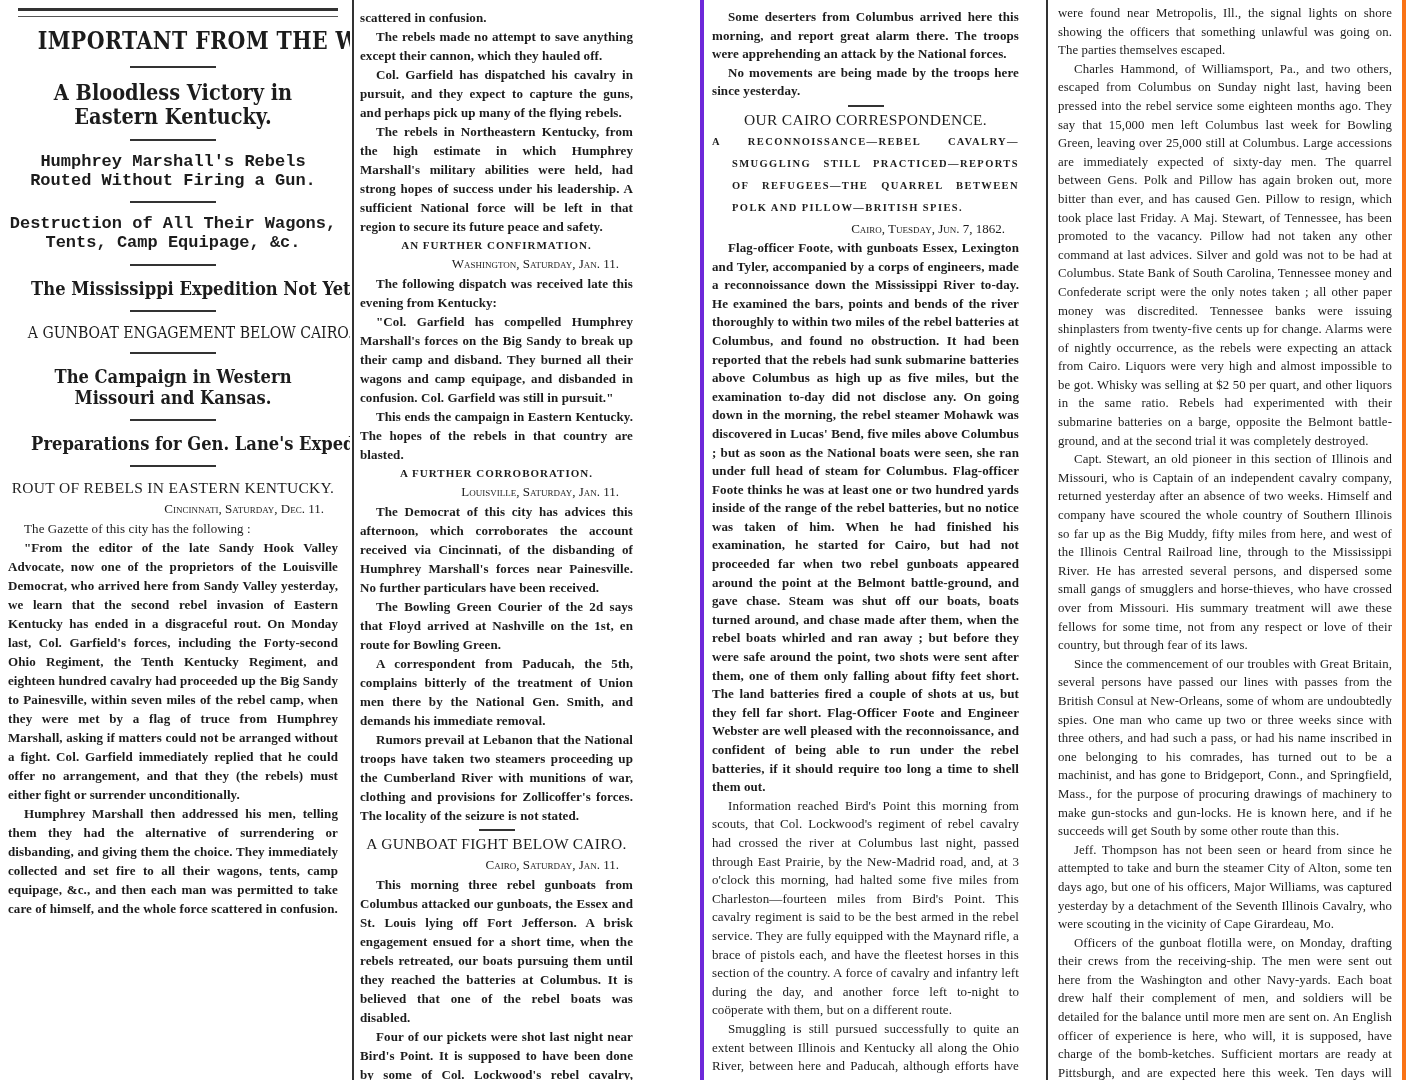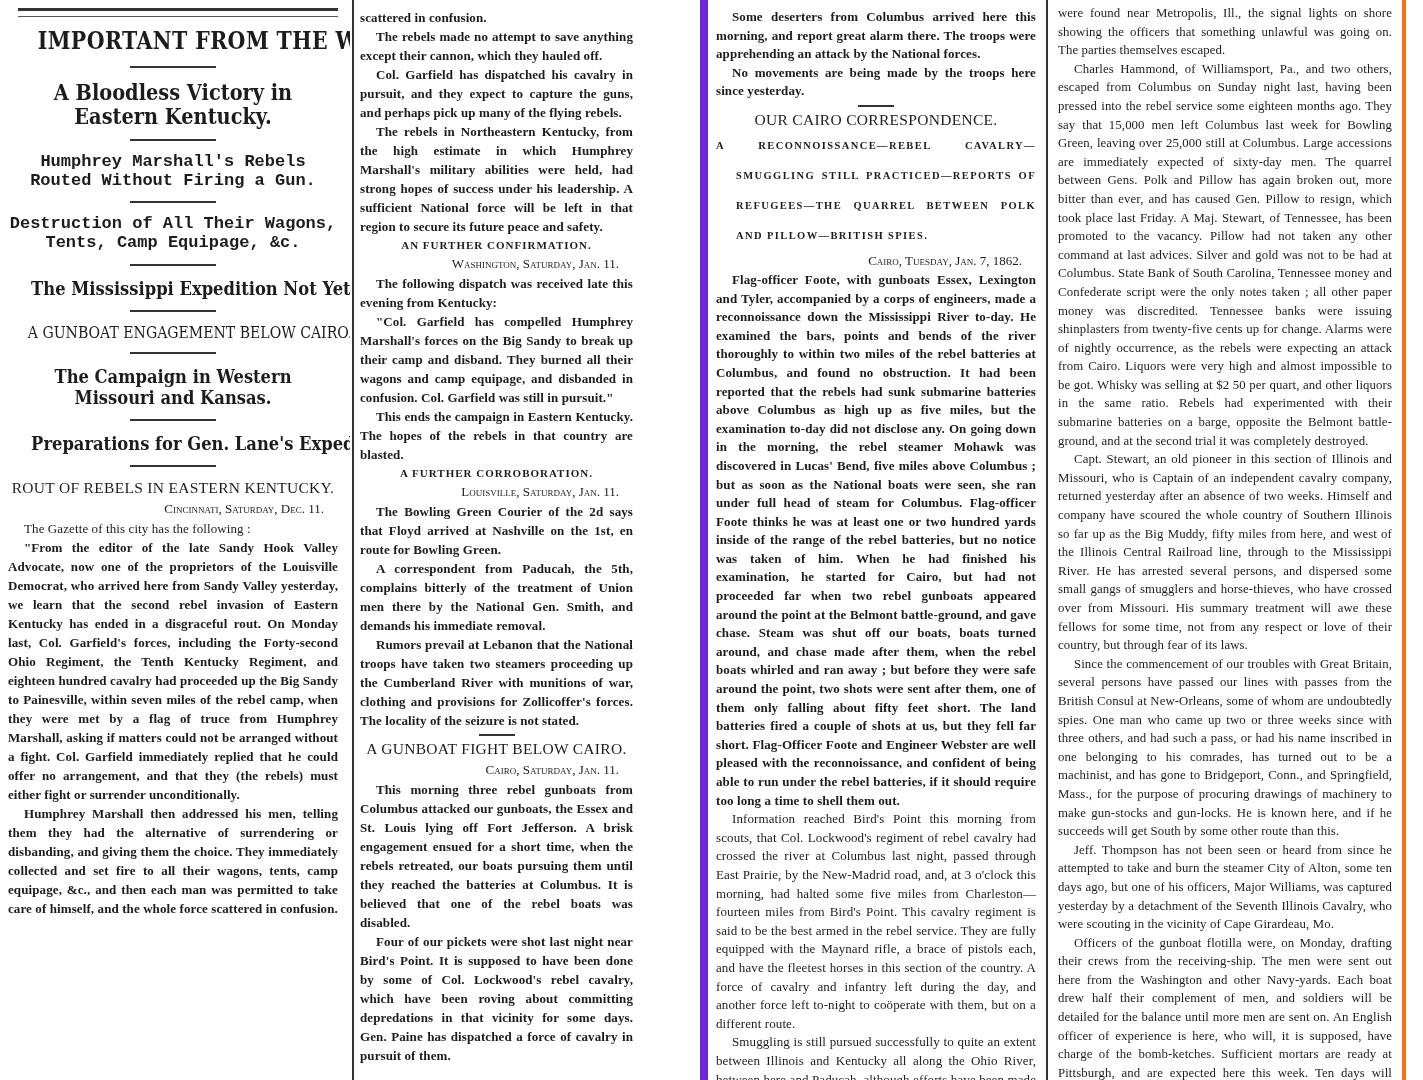--- a/index.html
+++ b/index.html
@@ -1,34 +1,34 @@
 <!DOCTYPE html>
 <html><head>
 <meta charset="utf-8">
 <style>
   html, body { margin: 0; padding: 0; background: #ffffff; }
   body { width: 1423px; height: 1080px; overflow: hidden; position: relative;
          font-family: "Liberation Serif", "DejaVu Serif", serif; color: #1c1c1c; }
   .col { position: absolute; top: 0; height: 1080px; box-sizing: border-box; overflow: hidden; }
   #col1 { left: 0; width: 350px; padding: 4px 12px 0 8px; }
   #col2 { left: 352px; width: 291px; padding: 8px 10px 0 6px; border-left: 2px solid #333; }
-  #col3 { left: 700px; width: 346px; padding: 8px 10px 0 8px; border-left: 8px solid #6d28d9; }
+  #col3 { left: 700px; width: 346px; padding: 8px 27px 0 8px; border-left: 4px solid #6d28d9; }
   #col4 { left: 1046px; width: 360px; padding: 4px 10px 0 10px; border-left: 2px solid #333; border-right: 4px solid #f97316; }
   .topbar { height: 5px; border-top: 3px solid #333; border-bottom: 1px solid #555; margin: 4px 0 10px 10px; }
   .hl { text-align: center; margin: 0; line-height: 1.1; font-weight: bold; }
   .hl-main { font-size: 25px; letter-spacing: 0.5px; font-family: "DejaVu Serif", serif; transform: scaleX(0.82); transform-origin: center; white-space: nowrap; }
   .hl-big { font-size: 22px; font-family: "DejaVu Serif", serif; transform: scaleX(0.88); }
   .hl-bold { font-size: 17px; font-family: Liberation Mono, monospace; font-weight: 900; }
   .hl-cond { font-size: 19px; font-family: "DejaVu Serif", serif; transform: scaleX(0.86); white-space: nowrap; }
   .hl-caps { font-size: 16px; font-weight: normal; font-family: "DejaVu Serif", serif; transform: scaleX(0.88); white-space: nowrap; }
   .rule { width: 86px; height: 0; border-top: 2px solid #333; margin: 11px auto 12px auto; }
   .rule-s { width: 36px; border-top: 2px solid #333; margin: 4px auto 4px auto; }
   .sub-lg { font-size: 15.5px; text-align: center; margin: 4px 0 2px 0; letter-spacing: 0.3px; font-weight: normal; }
   .sub-sm { font-size: 11px; text-align: center; font-weight: bold; letter-spacing: 1px; margin: 3px 0; }
-  .deck { font-size: 10.5px; font-weight: bold; letter-spacing: 1.4px; text-align: justify; line-height: 30px; margin: 2px 0 0 0; text-indent: -20px; padding-left: 20px; }
+  .deck { font-size: 10.5px; font-weight: bold; letter-spacing: 1.4px; text-align: justify; line-height: 22px; margin: 2px 0 0 0; text-indent: -20px; padding-left: 20px; }
   .dateline { text-align: right; font-size: 13px; margin: 0 14px 1px 0; line-height: 19px; }
   .sc { font-variant: small-caps; }
   p.body { margin: 0; font-size: 13px; line-height: 19px; text-align: justify; text-indent: 16px; font-weight: bold; letter-spacing: 0.1px; }
   p.body.noindent { text-indent: 0; }
   p.body.light { font-weight: normal; }
   #col3 p.body, #col4 p.body { line-height: 18.6px; }
   #col4 p.body { font-size: 12.8px; }
 </style>
 </head>
 <body>
@@ -63,37 +63,38 @@
   <p class="body">The rebels made no attempt to save anything except their cannon, which they hauled off.</p>
   <p class="body">Col. Garfield has dispatched his cavalry in pursuit, and they expect to capture the guns, and perhaps pick up many of the flying rebels.</p>
   <p class="body">The rebels in Northeastern Kentucky, from the high estimate in which Humphrey Marshall's military abilities were held, had strong hopes of success under his leadership. A sufficient National force will be left in that region to secure its future peace and safety.</p>
   <div class="sub-sm">AN FURTHER CONFIRMATION.</div>
   <div class="dateline sc">Washington, Saturday, Jan. 11.</div>
   <p class="body">The following dispatch was received late this evening from Kentucky:</p>
   <p class="body">"Col. Garfield has compelled Humphrey Marshall's forces on the Big Sandy to break up their camp and disband. They burned all their wagons and camp equipage, and disbanded in confusion. Col. Garfield was still in pursuit."</p>
   <p class="body">This ends the campaign in Eastern Kentucky. The hopes of the rebels in that country are blasted.</p>
   <div class="sub-sm">A FURTHER CORROBORATION.</div>
   <div class="dateline sc">Louisville, Saturday, Jan. 11.</div>
+  <p class="body">The Democrat of this city has advices this afternoon, which corroborates the account received via Cincinnati, of the disbanding of Humphrey Marshall's forces near Painesville. No further particulars have been received.</p>
   <p class="body">The Bowling Green Courier of the 2d says that Floyd arrived at Nashville on the 1st, en route for Bowling Green.</p>
   <p class="body">A correspondent from Paducah, the 5th, complains bitterly of the treatment of Union men there by the National Gen. Smith, and demands his immediate removal.</p>
   <p class="body">Rumors prevail at Lebanon that the National troops have taken two steamers proceeding up the Cumberland River with munitions of war, clothing and provisions for Zollicoffer's forces. The locality of the seizure is not stated.</p>
   <div class="rule rule-s"></div>
   <div class="sub-lg">A GUNBOAT FIGHT BELOW CAIRO.</div>
   <div class="dateline sc">Cairo, Saturday, Jan. 11.</div>
   <p class="body">This morning three rebel gunboats from Columbus attacked our gunboats, the Essex and St. Louis lying off Fort Jefferson. A brisk engagement ensued for a short time, when the rebels retreated, our boats pursuing them until they reached the batteries at Columbus. It is believed that one of the rebel boats was disabled.</p>
   <p class="body">Four of our pickets were shot last night near Bird's Point. It is supposed to have been done by some of Col. Lockwood's rebel cavalry, which have been roving about committing depredations in that vicinity for some days. Gen. Paine has dispatched a force of cavalry in pursuit of them.</p>
 </div>
 
 <div id="col3" class="col">
   <p class="body">Some deserters from Columbus arrived here this morning, and report great alarm there. The troops were apprehending an attack by the National forces.</p>
   <p class="body">No movements are being made by the troops here since yesterday.</p>
   <div class="rule rule-s"></div>
   <div class="sub-lg">OUR CAIRO CORRESPONDENCE.</div>
   <div class="deck">A RECONNOISSANCE—REBEL CAVALRY—SMUGGLING STILL PRACTICED—REPORTS OF REFUGEES—THE QUARREL BETWEEN POLK AND PILLOW—BRITISH SPIES.</div>
-  <div class="dateline sc">Cairo, Tuesday, Jan. 7, 1862.</div>
+  <div class="dateline sc">Cairo, Tuesday, Jun. 7, 1862.</div>
   <p class="body">Flag-officer Foote, with gunboats Essex, Lexington and Tyler, accompanied by a corps of engineers, made a reconnoissance down the Mississippi River to-day. He examined the bars, points and bends of the river thoroughly to within two miles of the rebel batteries at Columbus, and found no obstruction. It had been reported that the rebels had sunk submarine batteries above Columbus as high up as five miles, but the examination to-day did not disclose any. On going down in the morning, the rebel steamer Mohawk was discovered in Lucas' Bend, five miles above Columbus ; but as soon as the National boats were seen, she ran under full head of steam for Columbus. Flag-officer Foote thinks he was at least one or two hundred yards inside of the range of the rebel batteries, but no notice was taken of him. When he had finished his examination, he started for Cairo, but had not proceeded far when two rebel gunboats appeared around the point at the Belmont battle-ground, and gave chase. Steam was shut off our boats, boats turned around, and chase made after them, when the rebel boats whirled and ran away ; but before they were safe around the point, two shots were sent after them, one of them only falling about fifty feet short. The land batteries fired a couple of shots at us, but they fell far short. Flag-Officer Foote and Engineer Webster are well pleased with the reconnoissance, and confident of being able to run under the rebel batteries, if it should require too long a time to shell them out.</p>
   <p class="body light">Information reached Bird's Point this morning from scouts, that Col. Lockwood's regiment of rebel cavalry had crossed the river at Columbus last night, passed through East Prairie, by the New-Madrid road, and, at 3 o'clock this morning, had halted some five miles from Charleston—fourteen miles from Bird's Point. This cavalry regiment is said to be the best armed in the rebel service. They are fully equipped with the Maynard rifle, a brace of pistols each, and have the fleetest horses in this section of the country. A force of cavalry and infantry left during the day, and another force left to-night to coöperate with them, but on a different route.</p>
   <p class="body light">Smuggling is still pursued successfully to quite an extent between Illinois and Kentucky all along the Ohio River, between here and Paducah, although efforts have been made to stop it, and several persons have been detected and arrested ; but still it is carried on. A few nights since a large lot of gold lace and a valuable quantity of morphine and other drugs</p>
 </div>
 
 <div id="col4" class="col">
   <p class="body light noindent">were found near Metropolis, Ill., the signal lights on shore showing the officers that something unlawful was going on. The parties themselves escaped.</p>
   <p class="body light">Charles Hammond, of Williamsport, Pa., and two others, escaped from Columbus on Sunday night last, having been pressed into the rebel service some eighteen months ago. They say that 15,000 men left Columbus last week for Bowling Green, leaving over 25,000 still at Columbus. Large accessions are immediately expected of sixty-day men. The quarrel between Gens. Polk and Pillow has again broken out, more bitter than ever, and has caused Gen. Pillow to resign, which took place last Friday. A Maj. Stewart, of Tennessee, has been promoted to the vacancy. Pillow had not taken any other command at last advices. Silver and gold was not to be had at Columbus. State Bank of South Carolina, Tennessee money and Confederate script were the only notes taken ; all other paper money was discredited. Tennessee banks were issuing shinplasters from twenty-five cents up for change. Alarms were of nightly occurrence, as the rebels were expecting an attack from Cairo. Liquors were very high and almost impossible to be got. Whisky was selling at $2 50 per quart, and other liquors in the same ratio. Rebels had experimented with their submarine batteries on a barge, opposite the Belmont battle-ground, and at the second trial it was completely destroyed.</p>
   <p class="body light">Capt. Stewart, an old pioneer in this section of Illinois and Missouri, who is Captain of an independent cavalry company, returned yesterday after an absence of two weeks. Himself and company have scoured the whole country of Southern Illinois so far up as the Big Muddy, fifty miles from here, and west of the Illinois Central Railroad line, through to the Mississippi River. He has arrested several persons, and dispersed some small gangs of smugglers and horse-thieves, who have crossed over from Missouri. His summary treatment will awe these fellows for some time, not from any respect or love of their country, but through fear of its laws.</p>
   <p class="body light">Since the commencement of our troubles with Great Britain, several persons have passed our lines with passes from the British Consul at New-Orleans, some of whom are undoubtedly spies. One man who came up two or three weeks since with three others, and had such a pass, or had his name inscribed in one belonging to his comrades, has turned out to be a machinist, and has gone to Bridgeport, Conn., and Springfield, Mass., for the purpose of procuring drawings of machinery to make gun-stocks and gun-locks. He is known here, and if he succeeds will get South by some other route than this.</p>

